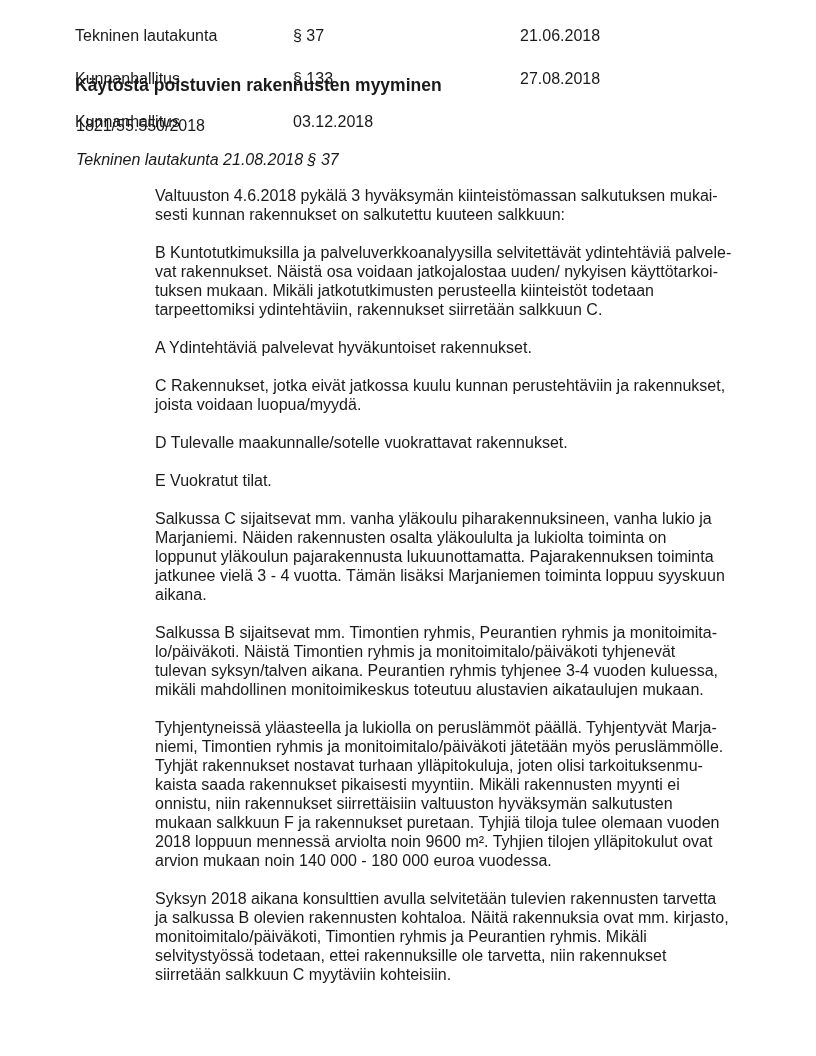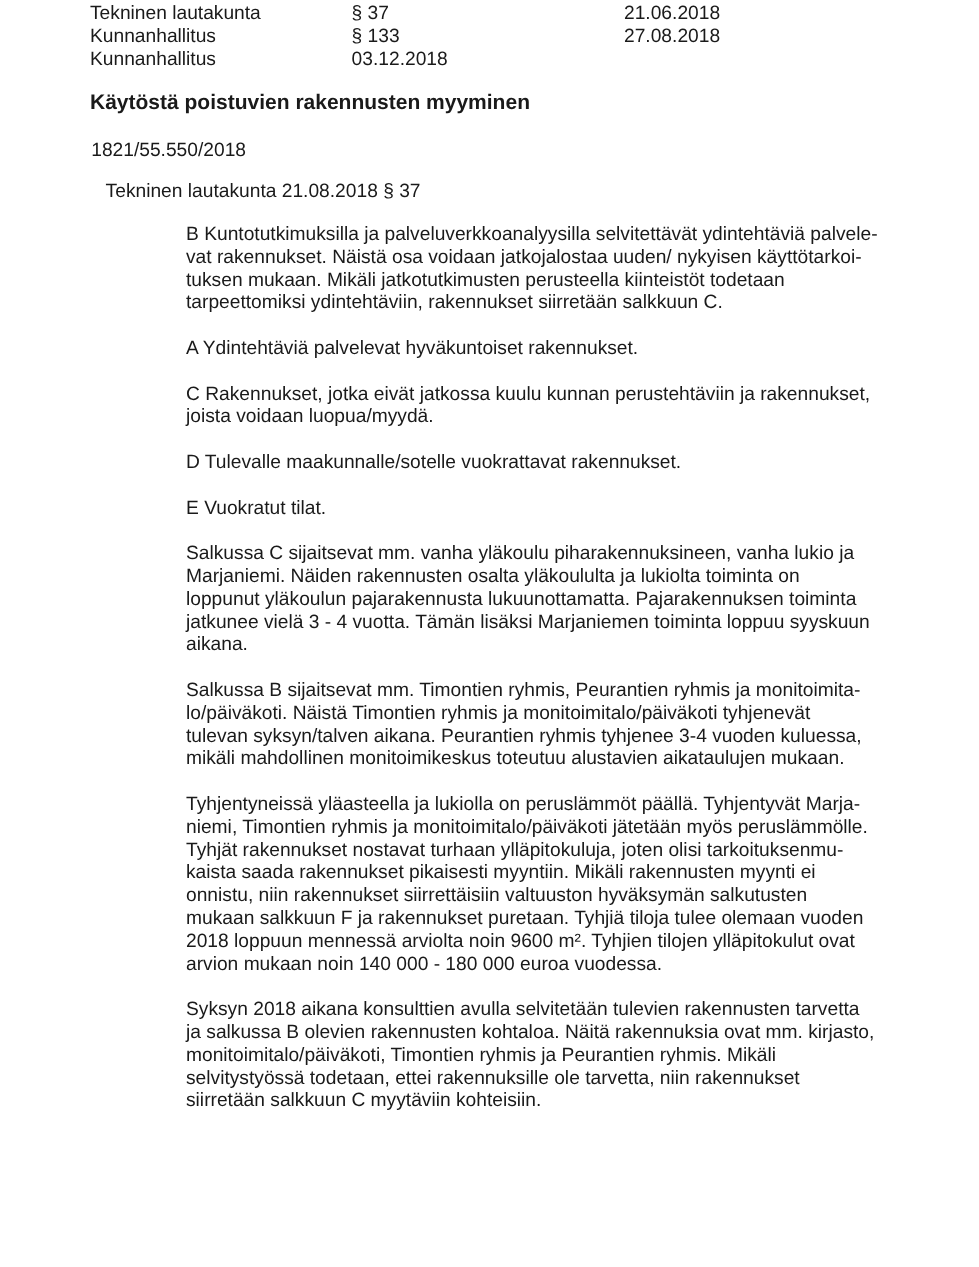--- a/index.html
+++ b/index.html
@@ -21,20 +21,21 @@
     position: absolute;
     left: 75px;
     top: 2px;
     display: grid;
     grid-template-columns: 218px 227px auto;
     font-size: 16px;
     line-height: 19px;
   }
   .header-table .cell {
     white-space: nowrap;
+    margin-top: 24px;
   }
   
   .doc-title {
     position: absolute;
     left: 75px;
     top: 74px;
     margin: 0;
     font-size: 17.5px;
     font-weight: bold;
     line-height: 22px;
@@ -44,25 +45,26 @@
   .case-number {
     position: absolute;
     left: 76px;
     top: 116px;
     font-size: 16px;
     line-height: 19px;
     white-space: nowrap;
   }
   .section-ref {
     position: absolute;
-    left: 88px;
+    left: 76px;
     top: 150px;
     font-size: 16px;
     line-height: 19px;
     white-space: nowrap;
+    font-style: italic;
   }
   
   .doc-body {
     position: absolute;
     left: 155px;
     top: 186px;
     width: 655px;
   }
   .doc-body p {
     margin: 0 0 19px 0;
@@ -89,20 +91,22 @@
     <div class="cell">03.12.2018</div>
   </div>
 
   <h1 class="doc-title">Käytöstä poistuvien rakennusten myyminen</h1>
 
   <div class="case-number">1821/55.550/2018</div>
 
   <div class="section-ref">Tekninen lautakunta 21.08.2018 § 37</div>
 
   <div class="doc-body">
+    <p>Valtuuston 4.6.2018 pykälä 3 hyväksymän kiinteistömassan salkutuksen mukai-
+sesti kunnan rakennukset on salkutettu kuuteen salkkuun:</p>
     <p>B Kuntotutkimuksilla ja palveluverkkoanalyysilla selvitettävät ydintehtäviä palvele-
 vat rakennukset. Näistä osa voidaan jatkojalostaa uuden/ nykyisen käyttötarkoi-
 tuksen mukaan. Mikäli jatkotutkimusten perusteella kiinteistöt todetaan
 tarpeettomiksi ydintehtäviin, rakennukset siirretään salkkuun C.</p>
     <p>A Ydintehtäviä palvelevat hyväkuntoiset rakennukset.</p>
     <p>C Rakennukset, jotka eivät jatkossa kuulu kunnan perustehtäviin ja rakennukset,
 joista voidaan luopua/myydä.</p>
     <p>D Tulevalle maakunnalle/sotelle vuokrattavat rakennukset.</p>
     <p>E Vuokratut tilat.</p>
     <p>Salkussa C sijaitsevat mm. vanha yläkoulu piharakennuksineen, vanha lukio ja

